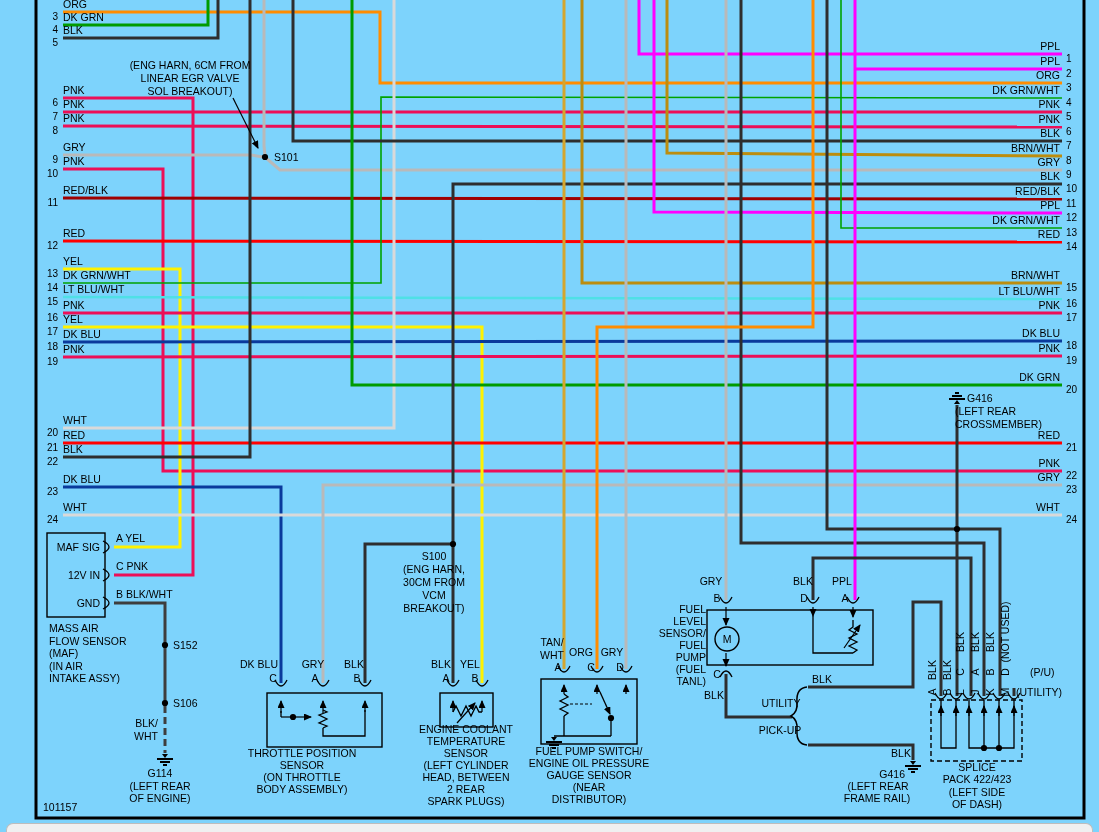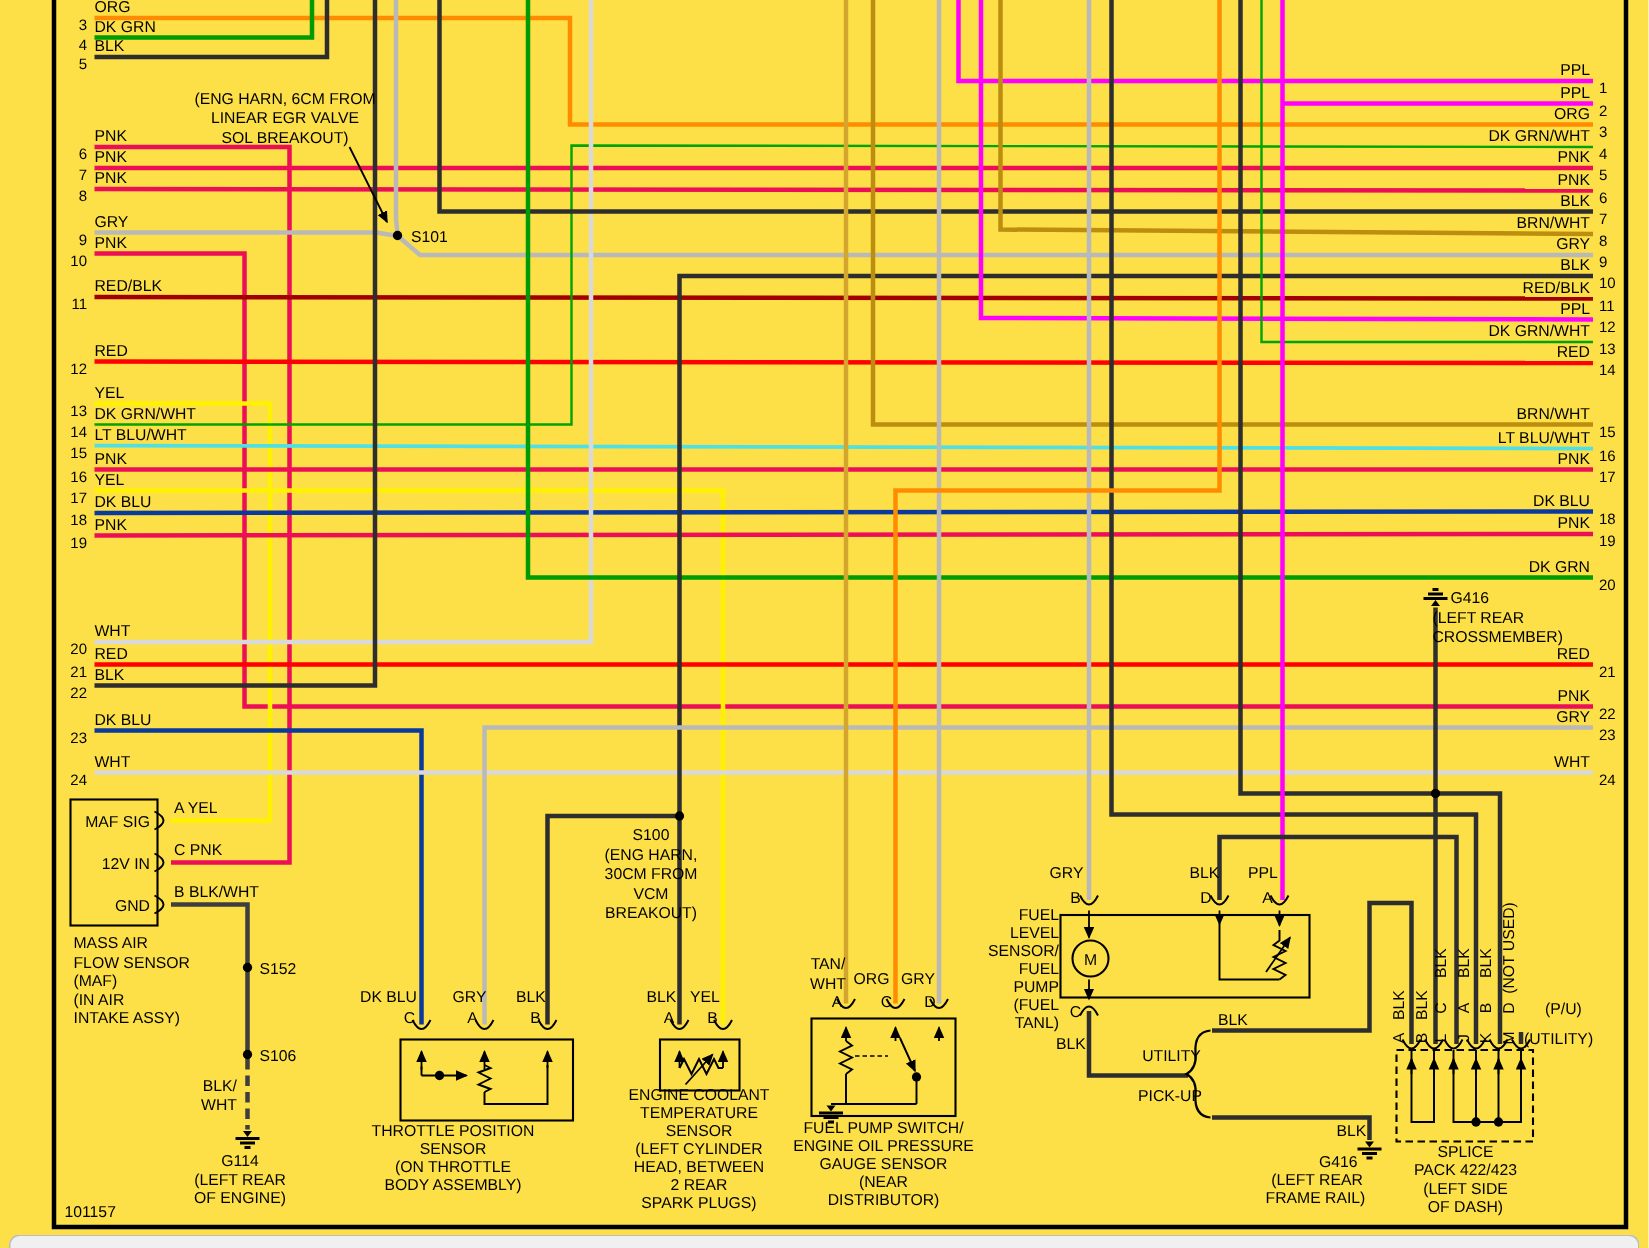--- a/index.html
+++ b/index.html
@@ -1,16 +1,16 @@
 <!DOCTYPE html>
 <html><head>
 <meta charset="utf-8">
 <style>
   html,body{margin:0;padding:0;background:#fff;}
-  #stage{position:relative;width:1099px;height:832px;background:#fde047;overflow:hidden;
+  #stage{position:relative;width:1099px;height:832px;background:#7dd3fc;overflow:hidden;
          font-family:"Liberation Sans",sans-serif;}
   svg{position:absolute;left:0;top:0;}
   svg text{fill:#000;font-family:"Liberation Sans",sans-serif;}
   #next-panel{position:absolute;left:6px;right:6px;top:823px;height:12px;
     background:#f0f0f0;border:1px solid #bdbdbd;border-bottom:none;border-radius:7px 7px 0 0;}
 </style>
 </head>
 <body>
 
 <div id="stage">

